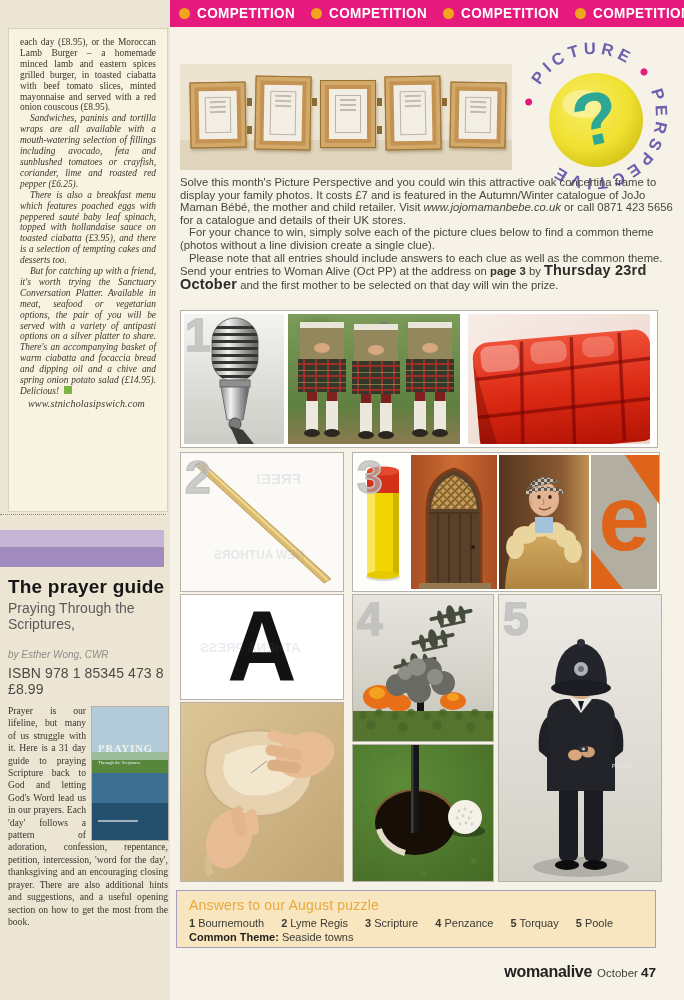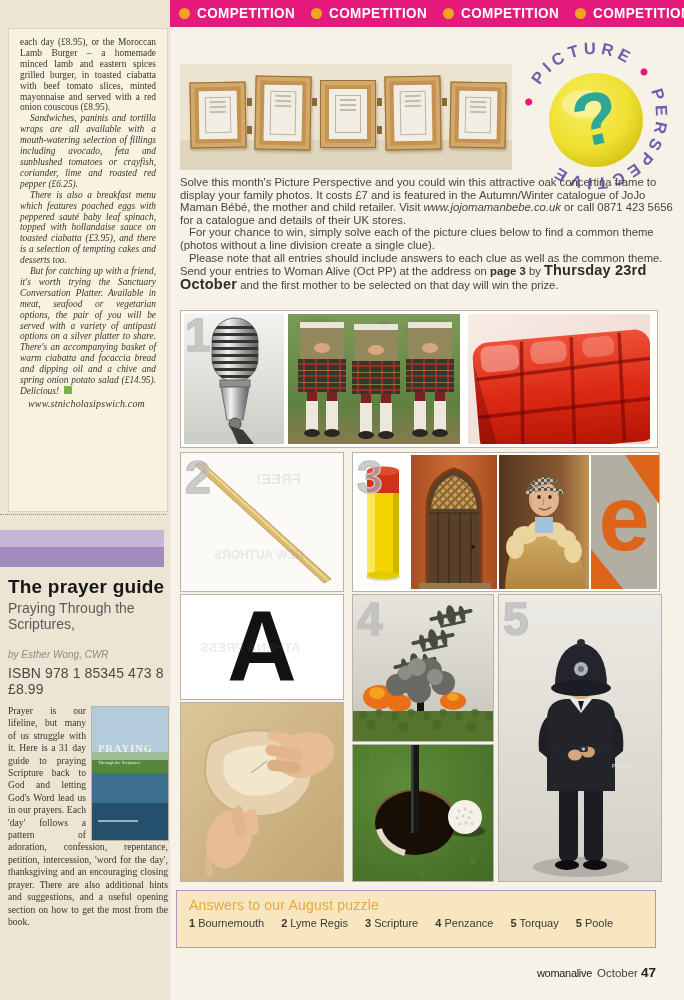--- a/index.html
+++ b/index.html
@@ -86,21 +86,21 @@
              border:1.5px solid #a89cc0; padding:6px 12px 0 12px; }
   .answers-h { color:#e9a93c; font-size:14px; letter-spacing:.2px; }
   .answers-line { margin-top:4px; font-size:11px; color:#3c3a35; }
   .answers-line b { margin-right:3px; }
   .answers-line .itm { margin-right:14px; }
   .theme-line { margin-top:2px; font-size:11px; color:#3c3a35; }
   .theme-line b { color:#211f1c; }
 
   
   .footer { position:absolute; left:0; right:28px; top:963px; text-align:right; color:#242220; }
-  .footer .mag { font-weight:normal; font-size:11px; letter-spacing:-.3px; }
+  .footer .mag { font-weight:bold; font-size:16px; letter-spacing:-.3px; }
   .footer .mon { font-size:11.5px; color:#45433e; margin:0 3px 0 5px; }
   .footer .pg { font-weight:bold; font-size:13.5px; }
 </style>
 </head>
 <body>
 
 <div class="page">
   <div class="mainbg"></div>
 
   <div class="banner">
@@ -600,18 +600,21 @@
   <div class="answers">
     <div class="answers-h">Answers to our August puzzle</div>
     <div class="answers-line">
       <span class="itm"><b>1</b><span>Bournemouth</span></span>
       <span class="itm"><b>2</b><span>Lyme Regis</span></span>
       <span class="itm"><b>3</b><span>Scripture</span></span>
       <span class="itm"><b>4</b><span>Penzance</span></span>
       <span class="itm"><b>5</b><span>Torquay</span></span>
       <span class="itm"><b>5</b><span>Poole</span></span>
     </div>
+    <div class="theme-line">
+      <b>Common Theme:</b> <span>Seaside towns</span>
+    </div>
   </div>
 
   <div class="footer">
     <span class="mag">womanalive</span><span class="mon">October</span><span class="pg">47</span>
   </div>
 </div>
 
 </body></html>

